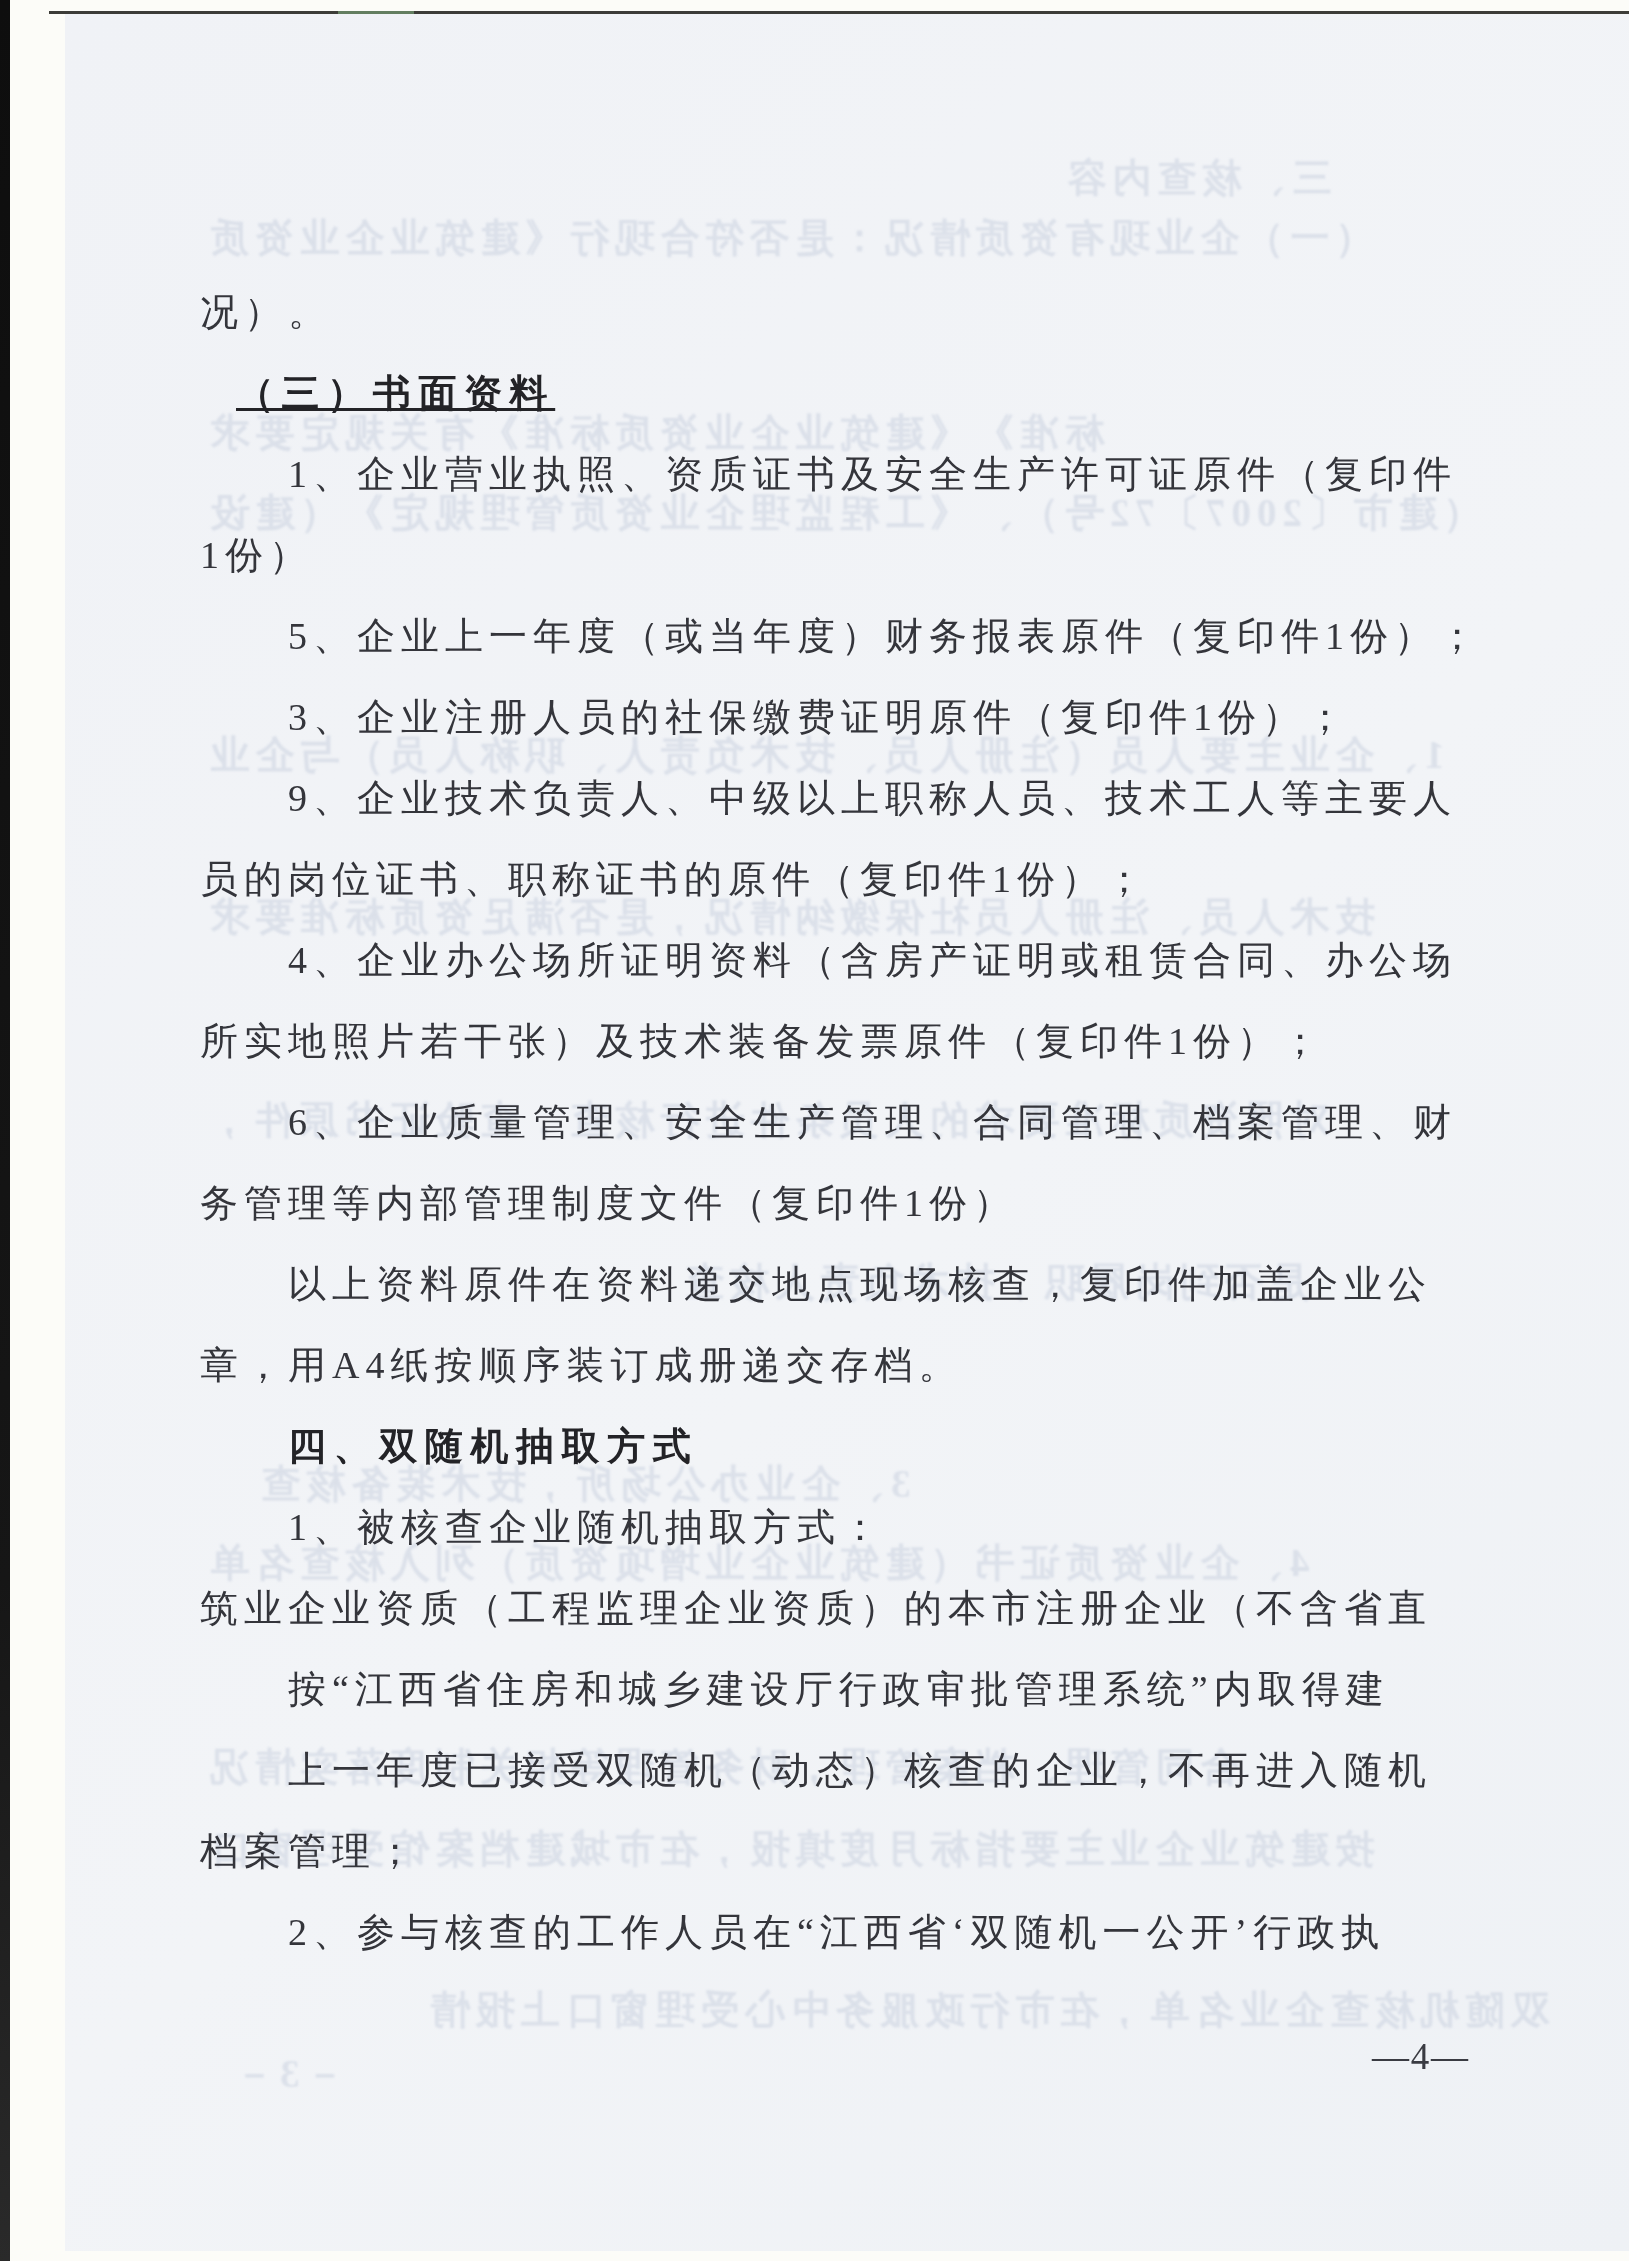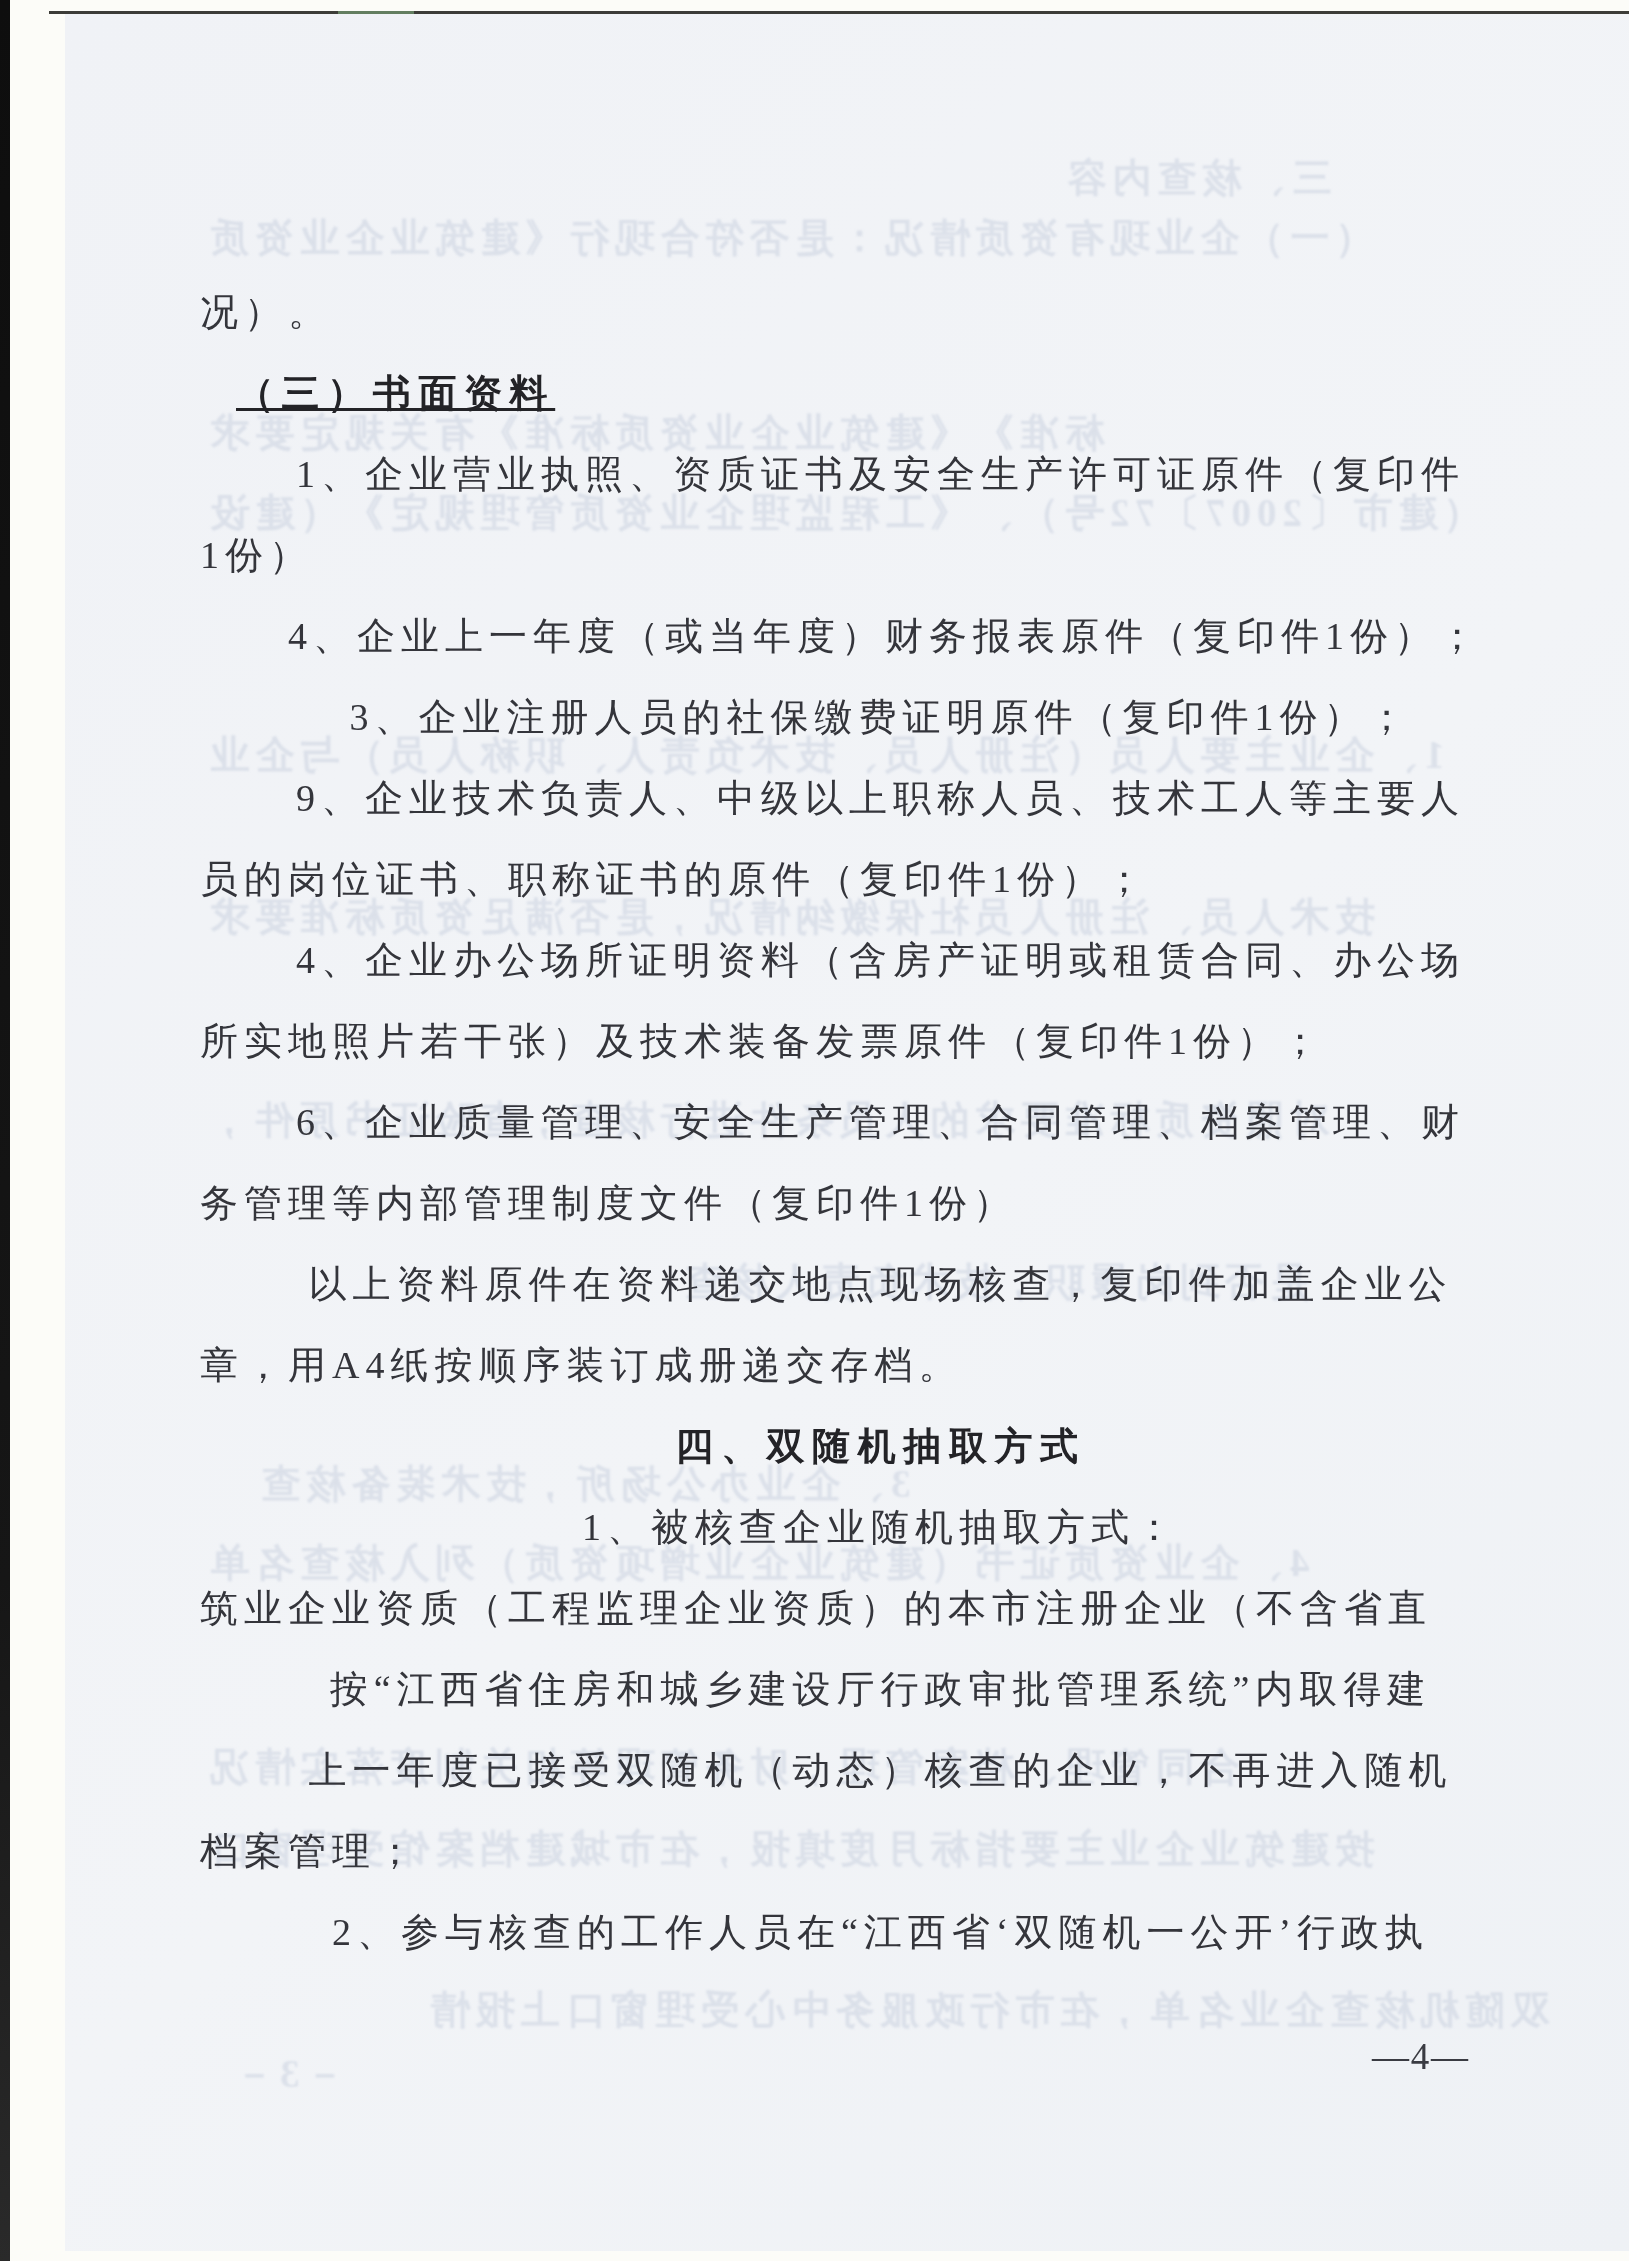--- a/index.html
+++ b/index.html
@@ -52,21 +52,21 @@
     height: 81px;
     line-height: 81px;
     font-size: 38px;
     letter-spacing: 6px;
     color: #34353b;
     white-space: nowrap;
   }
   .line.bold { font-weight: 700; color: #232327; letter-spacing: 7.6px; }
   .ind-0 { padding-left: 0; }
   .ind-1 { padding-left: 36px; text-decoration: underline; }
-  .ind-2 { padding-left: 88px; text-align: center; }
+  .ind-2 { padding-left: 88px; }
 
   .page-number {
     position: absolute; left: 1372px; top: 2035px;
     font-size: 37px; color: #3a3b42; letter-spacing: 1.7px;
   }
 </style>
 </head>
 <body>
 
 <div class="scan-root">
@@ -91,21 +91,21 @@
       <div class="bleed-line" style="top: 1822px; left: 204px;">按建筑业企业主要指标月度填报，在市城建档案馆受理窗口</div>
       <div class="bleed-line" style="top: 1983px; left: 424px;">双随机核查企业名单，在市行政服务中心受理窗口上报情</div>
       <div class="bleed-line" style="top: 2047px; left: 229px;">－3－</div>
     </div>
 
   <div class="content" id="content">
       <div class="line ind-0">况）。</div>
       <div class="line ind-1 bold">（三）书面资料</div>
       <div class="line ind-2">1、企业营业执照、资质证书及安全生产许可证原件（复印件</div>
       <div class="line ind-0">1份）</div>
-      <div class="line ind-2">4、企业上一年度（或当年度）财务报表原件（复印件1份）；</div>
+      <div class="line ind-2">5、企业上一年度（或当年度）财务报表原件（复印件1份）；</div>
       <div class="line ind-2">3、企业注册人员的社保缴费证明原件（复印件1份）；</div>
       <div class="line ind-2">9、企业技术负责人、中级以上职称人员、技术工人等主要人</div>
       <div class="line ind-0">员的岗位证书、职称证书的原件（复印件1份）；</div>
       <div class="line ind-2">4、企业办公场所证明资料（含房产证明或租赁合同、办公场</div>
       <div class="line ind-0">所实地照片若干张）及技术装备发票原件（复印件1份）；</div>
       <div class="line ind-2">6、企业质量管理、安全生产管理、合同管理、档案管理、财</div>
       <div class="line ind-0">务管理等内部管理制度文件（复印件1份）</div>
       <div class="line ind-2">以上资料原件在资料递交地点现场核查，复印件加盖企业公</div>
       <div class="line ind-0">章，用A4纸按顺序装订成册递交存档。</div>
       <div class="line ind-2 bold">四、双随机抽取方式</div>

